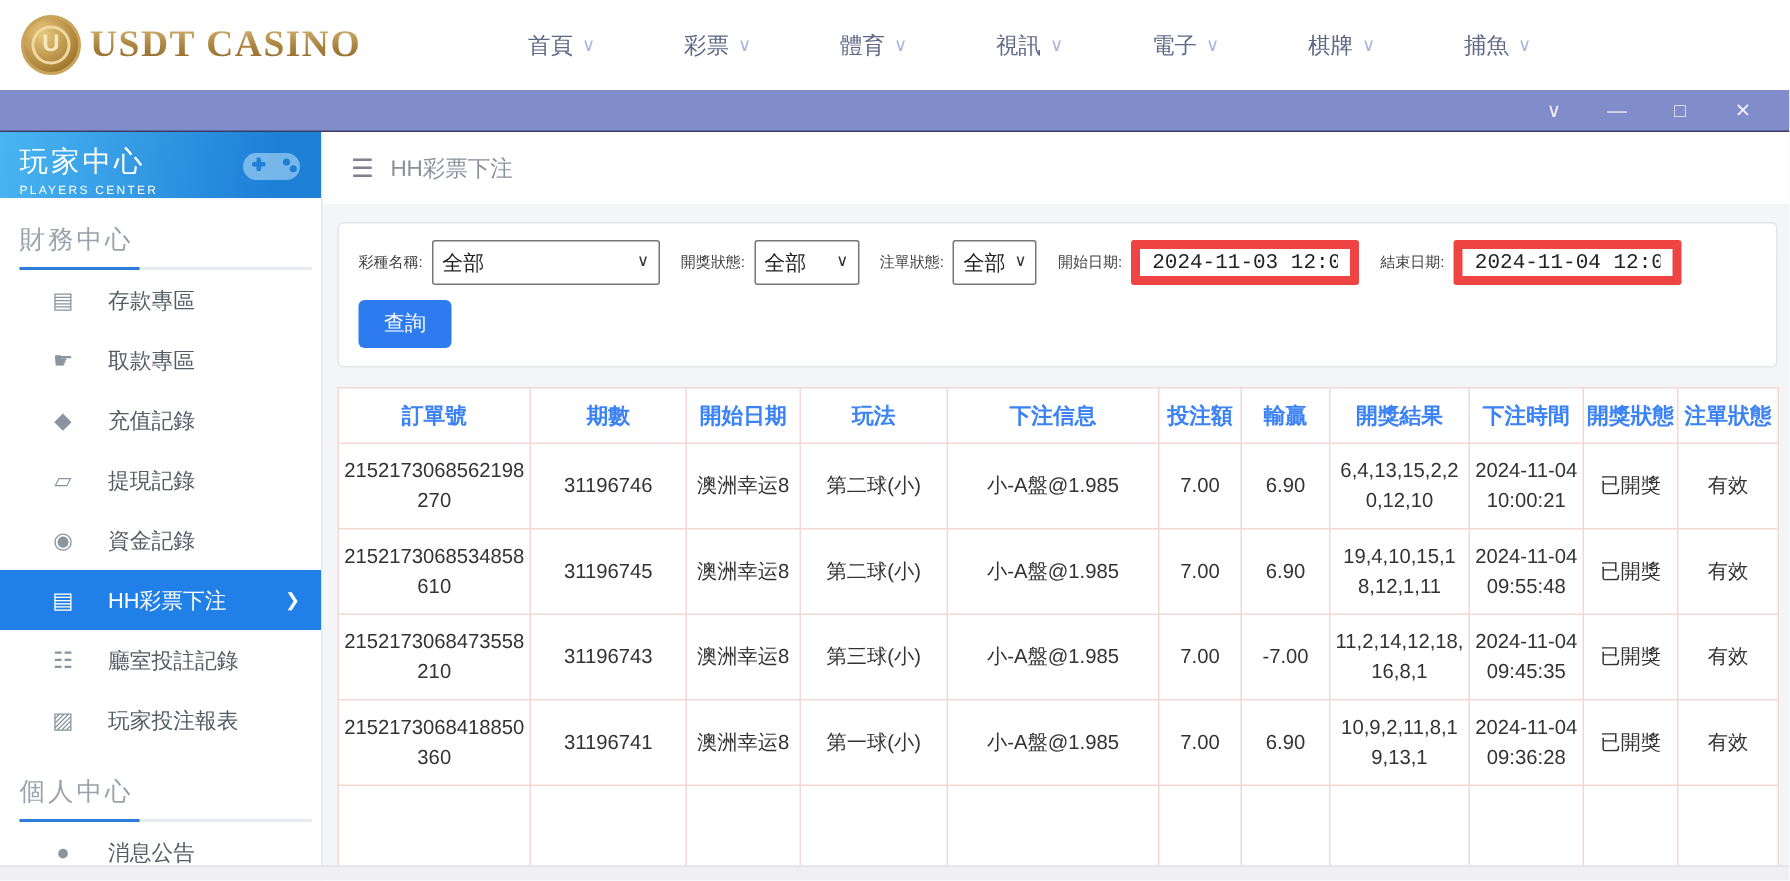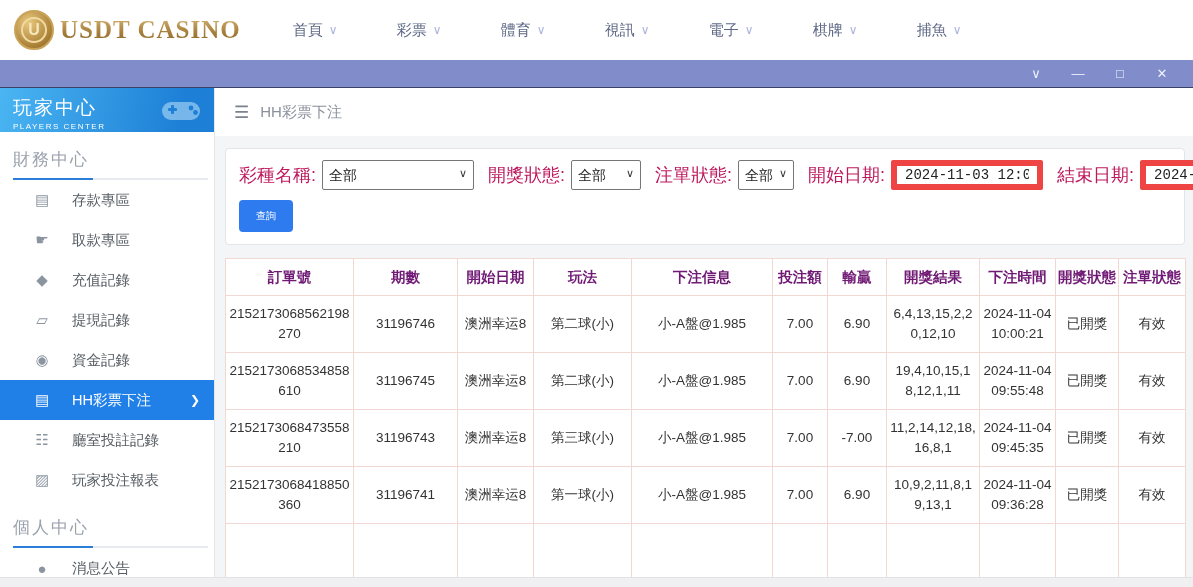--- a/index.html
+++ b/index.html
@@ -11,21 +11,21 @@
   .logo { display:flex; align-items:center; gap:6px; }
   .logo-badge { width:40px; height:40px; border-radius:50%;
     background:radial-gradient(circle at 35% 30%, #e8c87e, #a87f35 70%, #7a5a22);
     border:2px solid #c9a35a; display:flex; align-items:center; justify-content:center; }
   .logo-badge-inner { width:26px; height:26px; border-radius:50%; border:2px solid #f0d9a0;
     color:#f7e7bd; font-weight:bold; font-size:16px; display:flex; align-items:center; justify-content:center; }
   .logo-text { font-size:25px; font-weight:bold; letter-spacing:1px;
     background:linear-gradient(180deg,#d8b877 0%, #a8813d 55%, #8a6527 100%);
     -webkit-background-clip:text; background-clip:text; color:transparent;font-family:Liberation Serif, serif; }
   .main-nav { display:flex; margin-left:52px; }
-  .nav-item { width:104px; display:flex; align-items:center; justify-content:flex-start; gap:6px;
+  .nav-item { width:104px; display:flex; align-items:center; justify-content:flex-end; gap:6px;
     cursor:pointer; }
   .nav-label { color:#5d6886; font-size:15px; }
   .nav-caret { color:#aab4dd; font-size:12px; }
 
   
   .titlebar { height:28px; background:#818dca; display:flex; align-items:center;
     justify-content:flex-end; gap:0; padding-right:10px; border-bottom:1px solid #3a3f66; }
   .win-btn { width:42px; text-align:center; color:#eef1fb; font-size:13px; cursor:pointer;
     line-height:28px; }
 
@@ -54,36 +54,36 @@
   
   .content { flex:1; display:flex; flex-direction:column; overflow:hidden; }
   .breadcrumb-bar { height:48px; background:#fff; display:flex; align-items:center;
     padding-left:19px; gap:11px; flex:none; }
   .hamburger { color:#7d828c; font-size:17px; cursor:pointer; }
   .crumb-title { color:#8b919c; font-size:15px; }
   .content-scroll { flex:1; padding:12px 8px 0 10px; overflow:hidden; }
 
   .filter-card { background:#fff; border:1px solid #e2e5e9; border-radius:4px; padding:11px 13px 12px 13px; }
   .filter-row { display:flex; align-items:center; gap:6px; flex-wrap:nowrap; }
-  .f-label { color:#be185d; font-size:18px; white-space:nowrap; }
+  .f-label { color:#404040; font-size:10px; white-space:nowrap; }
   .f-select { height:30px; border:1px solid #767676; border-radius:2px; background:#fff;
     color:#222; font-size:14px; padding:0 22px 0 6px; appearance:none; -webkit-appearance:none;
     font-family:"Liberation Sans",sans-serif; }
   .sel-wrap { position:relative; display:inline-flex; margin-right:8px; }
   .sel-wrap::after { content:"∨"; position:absolute; right:7px; top:7px; font-size:11px; color:#333;
     pointer-events:none; }
   .f-input { height:30px; width:152px; border:6px solid #ef4444; border-radius:2px; color:#222;
     font-size:14px; padding:0 8px; margin-right:8px; font-family:Liberation Mono, monospace; }
   .search-btn { margin-top:10px; background:#2e7bf0; color:#fff; border:none; border-radius:4px;
-    height:32px; padding:0 17px; font-size:10px; cursor:pointer; font-family:"Liberation Sans",sans-serif; }
+    height:32px; padding:0 17px; font-size:14px; cursor:pointer; font-family:"Liberation Sans",sans-serif; }
 
   .table-wrap { margin-top:13px; }
   table.bets { width:100%; border-collapse:collapse; background:#fff; table-layout:fixed; }
   table.bets th, table.bets td { border:1px solid #f2d8d3; text-align:center; }
-  table.bets th { height:37px; font-size:14.5px; font-weight:bold; color:#701a75; padding:0 2px; }
+  table.bets th { height:37px; font-size:14.5px; font-weight:bold; color:#3b82f6; padding:0 2px; }
   table.bets td { height:57px; font-size:13.5px; color:#333; padding:2px 3px; word-break:break-all;
     line-height:1.5; }
 
   .h-scrollbar { position:absolute; left:0; bottom:0; width:1193px; height:10px; background:#f0f0f2;
     border-top:1px solid #e2e2e4; }
 </style>
 </head>
 <body>
 
 <div class="top-header">

